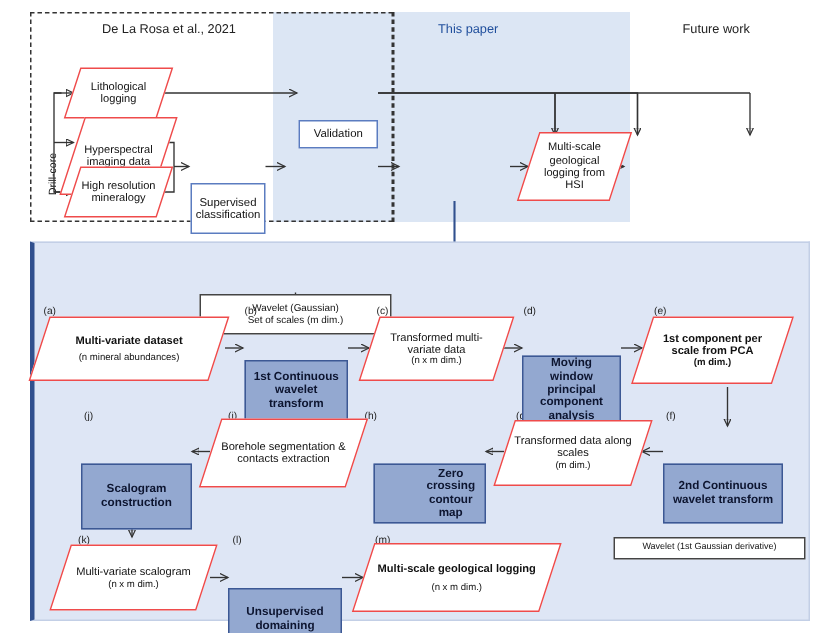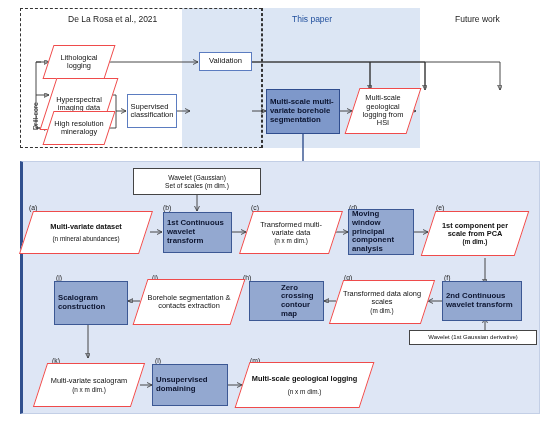--- a/index.html
+++ b/index.html
@@ -28,21 +28,21 @@
   
   .region-title{
     position:absolute;font-size:8.5px;color:#222;white-space:nowrap;
   }
   .region-title.blue{color:#1f4e9c;}
 
   
   .node{
     position:absolute;box-sizing:border-box;
     display:flex;align-items:center;justify-content:center;
-    line-height:1.12;
+    text-align:center;line-height:1.12;margin-top:28px;
   }
   .node .txt{display:block;padding:0 3px;}
 
   
   .rect-light{
     background:#ffffff;border:1px solid #5b7cc0;
     font-size:7.6px;color:#111;
   }
   
   .rect-proc{
@@ -198,23 +198,20 @@
 
   <div class="node rect-light" style="left:127px;top:94px;width:50px;height:34px;">
     <span class="txt">Supervised classification</span>
   </div>
 
 
   <div class="node rect-light" style="left:199px;top:52px;width:53px;height:19px;">
     <span class="txt">Validation</span>
   </div>
 
-  <div class="node rect-dark" style="left:266px;top:89px;width:74px;height:45px;">
-    <span class="txt">Multi-scale multi-variate borehole segmentation</span>
-  </div>
 
   <div class="para" style="left:352px;top:88px;width:62px;height:46px;">
     <div class="skewbox"></div>
     <div class="label">Multi-scale geological logging from HSI</div>
   </div>
 
 
   <div class="node rect-note" style="left:133px;top:168px;width:128px;height:27px;flex-direction:column;">
     <span class="txt">Wavelet (Gaussian)</span>
     <span class="txt">Set of scales (m dim.)</span>

